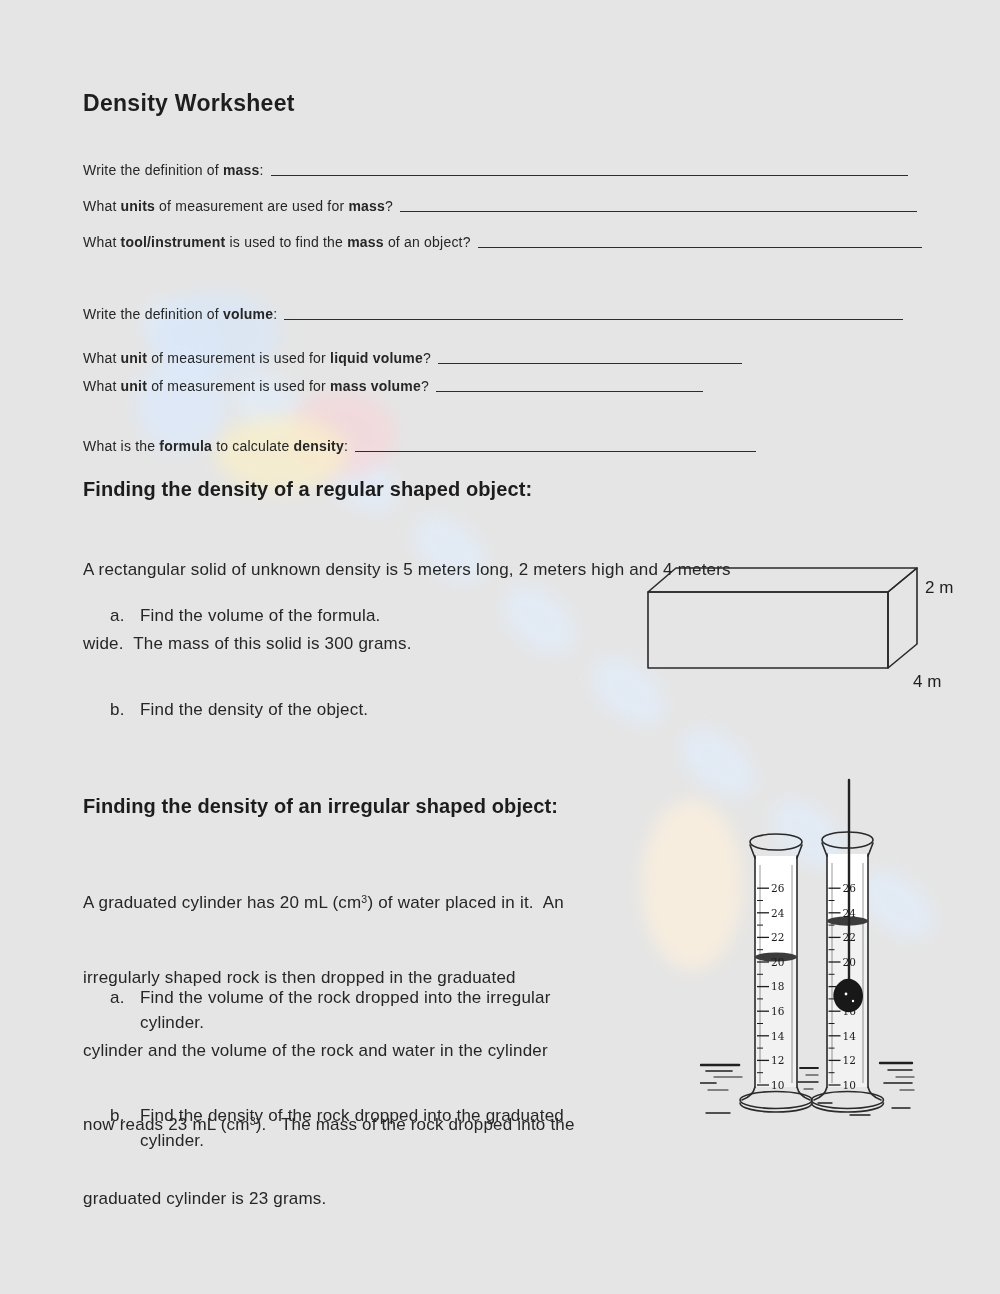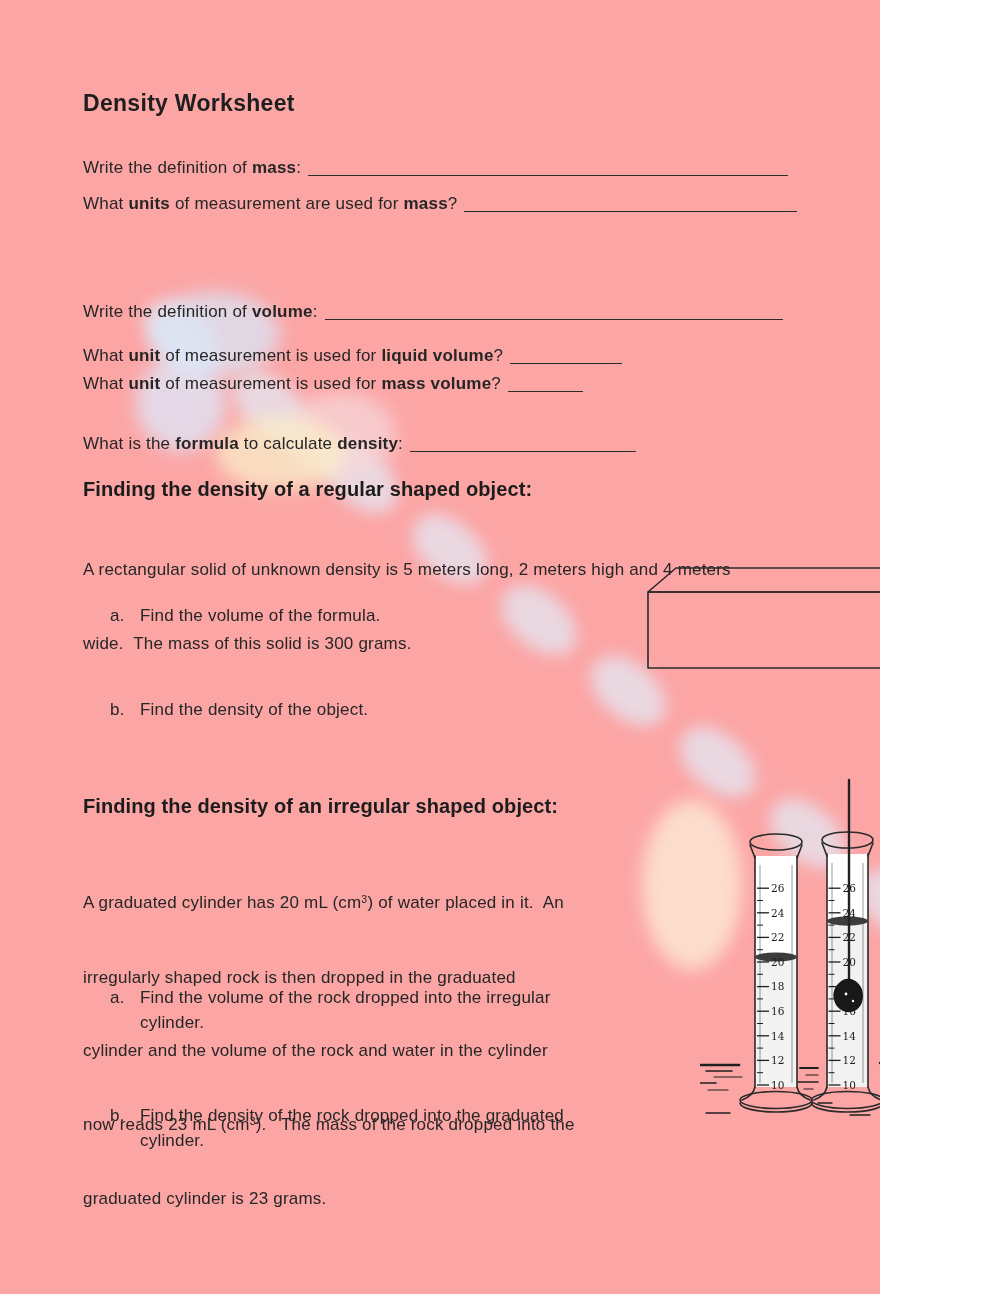--- a/index.html
+++ b/index.html
@@ -1,34 +1,34 @@
 <!DOCTYPE html>
 <html><head>
 <meta charset="utf-8">
 <style>
   html,body{margin:0;padding:0;background:#fff;}
   .page{
-    position:relative;width:880px;height:1294px;background:#fca5a5;
+    position:relative;width:1000px;height:1294px;background:#e5e5e5;
     font-family:"Liberation Sans",sans-serif;color:#262626;overflow:hidden;
   }
   
   .wm{position:absolute;z-index:0;pointer-events:none;}
   .wm-band{left:165px;top:288px;width:1000px;transform:rotate(38.5deg);transform-origin:0 0;
     display:flex;gap:28px;filter:blur(8px);opacity:.7;}
   .wm-chip{width:88px;height:54px;background:#e2edfa;border-radius:46% 54% 50% 50%;}
   .wm-blob{filter:blur(9px);opacity:.75;border-radius:50%;}
   .wm-blue1{left:150px;top:292px;width:130px;height:85px;background:#d9e7f8;}
   .wm-blue2{left:136px;top:356px;width:90px;height:95px;background:#dceafc;}
   .wm-pink{left:286px;top:392px;width:110px;height:85px;background:#f6d7da;}
   .wm-yellow{left:216px;top:416px;width:130px;height:75px;background:#f9efc9;}
   .wm-peach{left:642px;top:800px;width:100px;height:170px;background:#fdf0dc;}
   
   .abs{position:absolute;z-index:1;}
   .title{left:83px;top:90px;font-size:23px;font-weight:700;color:#1e1e1e;letter-spacing:.3px;}
-  .qrow{left:83px;display:flex;align-items:flex-end;height:24px;font-size:17px;
+  .qrow{left:83px;display:flex;align-items:flex-end;height:24px;font-size:14px;
     letter-spacing:.2px;white-space:pre;}
   .blank{flex:1;border-bottom:1.7px solid #2c2c2c;margin-left:7px;margin-bottom:2px;height:14px;}
   .b{font-weight:700;}
   .sup{font-size:.62em;position:relative;top:-.45em;}
   .heading{left:83px;font-size:20px;font-weight:700;letter-spacing:.1px;color:#1c1c1c;}
   .para{left:83px;font-size:17px;line-height:24.5px;letter-spacing:.2px;white-space:pre-wrap;}
   .subq{display:flex;font-size:17px;line-height:24.5px;letter-spacing:.2px;}
   .subq .marker{width:30px;flex:none;}
   
   .fig{position:absolute;z-index:1;}
@@ -60,20 +60,24 @@
   <div class="wm wm-blob wm-peach"></div>
 
   <div class="abs title">Density Worksheet</div>
 
   <div class="abs qrow" style="top:154px;right:92px;">
     <span><span>Write the definition of </span><span class="b">mass</span><span>:</span></span>
     <span class="blank"></span>
   </div>
   <div class="abs qrow" style="top:190px;right:83px;">
     <span><span>What </span><span class="b">units</span><span> of measurement are used for </span><span class="b">mass</span><span>?</span></span>
+    <span class="blank"></span>
+  </div>
+  <div class="abs qrow" style="top:226px;right:78px;">
+    <span><span>What </span><span class="b">tool/instrument</span><span> is used to find the </span><span class="b">mass</span><span> of an object?</span></span>
     <span class="blank"></span>
   </div>
   <div class="abs qrow" style="top:298px;right:97px;">
     <span><span>Write the definition of </span><span class="b">volume</span><span>:</span></span>
     <span class="blank"></span>
   </div>
   <div class="abs qrow" style="top:334px;right:258px;margin-top:8px;">
     <span><span>What </span><span class="b">unit</span><span> of measurement is used for </span><span class="b">liquid volume</span><span>?</span></span>
     <span class="blank"></span>
   </div>

